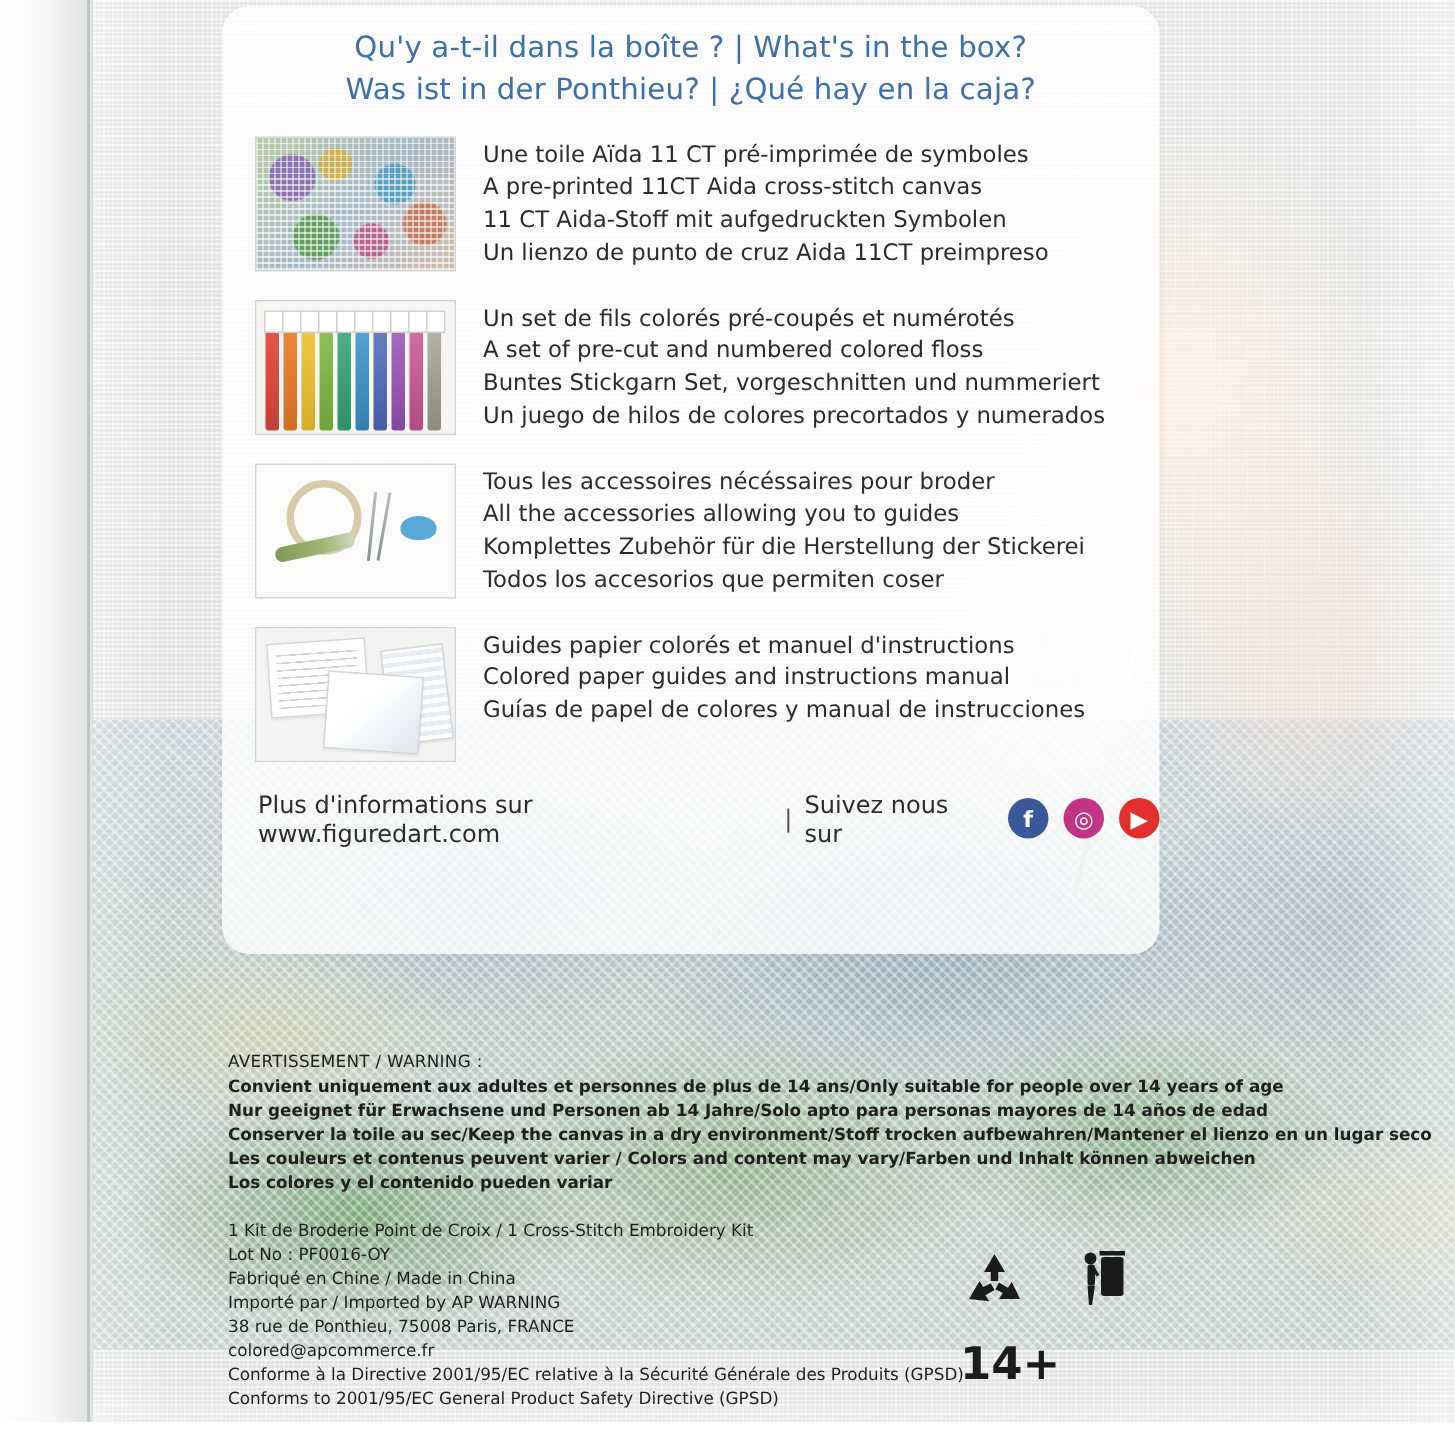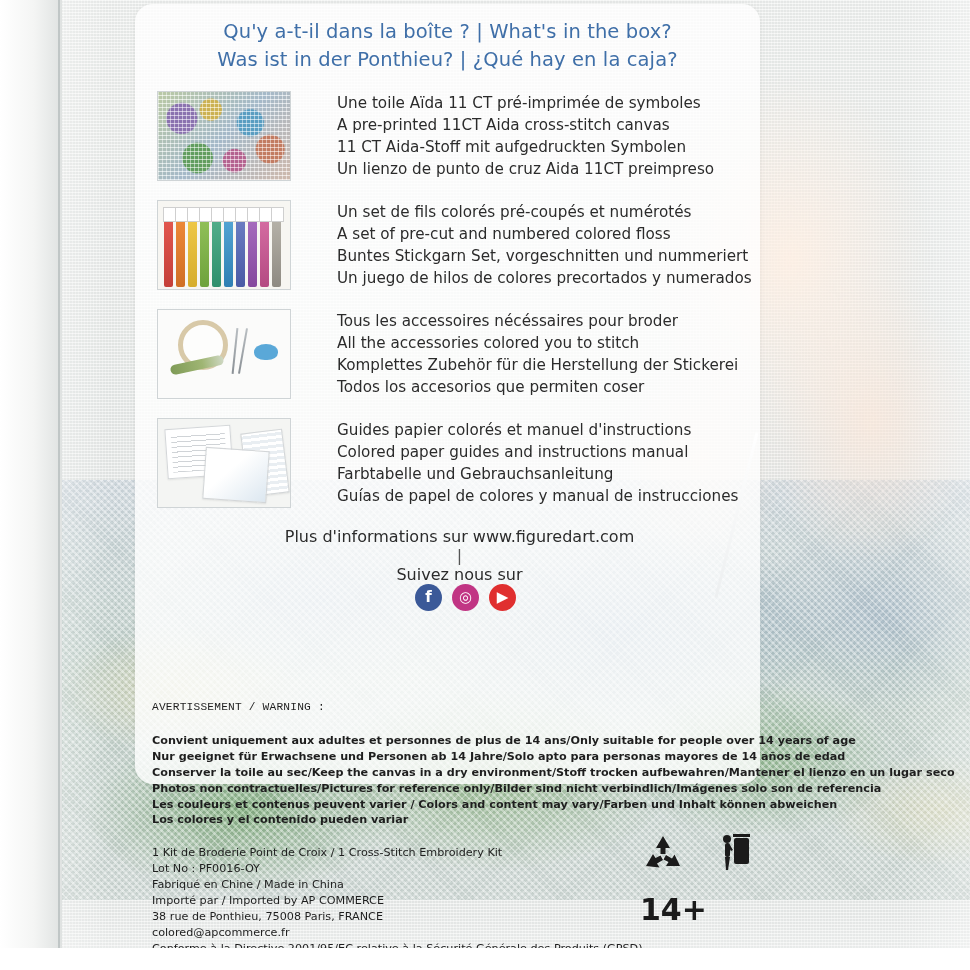--- a/index.html
+++ b/index.html
@@ -103,48 +103,47 @@
   .edge-left-line {
     position: absolute;
     left: 58px; top: 0; bottom: 0;
     width: 2px;
     background: rgba(170,178,178,0.6);
   }
 
   
   .box-panel {
     position: absolute;
-    left: 135px;
+    left: 148px;
     top: 4px;
     width: 625px;
-    height: 780px;
+    height: 632px;
     background: rgba(255,255,255,0.80);
     border-radius: 18px;
     box-shadow: 0 1px 5px rgba(0,0,0,0.06);
   }
   .box-title {
     text-align: center;
     color: #3f6fa8;
     font-size: 19.5px;
     letter-spacing: .1px;
     padding-top: 14px;
     line-height: 1.45;
     font-family: "DejaVu Sans", sans-serif;
   }
   .box-title .l2 { display: block; }
 
   .items {
     margin-top: 16px;
   }
   .item {
     display: flex;
-    align-items: flex-end;
+    align-items: flex-start;
     padding: 0 0 0 22px;
     margin-bottom: 19px;
-    gap: 28px;
   }
   .thumb {
     width: 132px;
     height: 88px;
     flex: 0 0 132px;
     border: 1px solid #cfd4d6;
     background: #fff;
     overflow: hidden;
     position: relative;
   }
@@ -248,21 +247,20 @@
 
   
   .panel-footer {
     display: flex;
     align-items: center;
     padding-left: 24px;
     margin-top: 6px;
     color: #2b2b2b;
     font-size: 16px;
     font-family: "DejaVu Sans", sans-serif;
-    flex-direction: column;
   }
   .panel-footer .sep { margin: 0 8px; color: #555; }
   .social {
     display: inline-flex;
     gap: 10px;
     margin-left: 12px;
   }
   .s-icon {
     width: 27px; height: 27px;
     border-radius: 50%;
@@ -282,21 +280,21 @@
   .legal {
     position: absolute;
     left: 152px;
     top: 700px;
     width: 660px;
     color: #1e1e1e;
     font-size: 11.2px;
     line-height: 1.42;
     font-family: "DejaVu Sans", sans-serif;
   }
-  .legal .hdr { letter-spacing: .2px; margin-bottom: 17px; font-family: Liberation Mono, monospace; }
+  .legal .hdr { letter-spacing: .2px; margin-bottom: 1px; }
   .legal .block2 { margin-top: 17px; }
   .legal .nowrap { white-space: nowrap; font-weight: bold; }
 
   .marks {
     position: absolute;
     left: 640px;
     top: 830px;
     width: 200px;
   }
   .mark-row { display: flex; align-items: flex-end; gap: 34px; }
@@ -388,40 +386,39 @@
           <div class="th3">
             <span class="hoop"></span>
             <span class="scissors"></span>
             <span class="needle-a"></span>
             <span class="needle-b"></span>
             <span class="threader"></span>
           </div>
         </div>
         <div class="item-text">
           <div>Tous les accessoires nécéssaires pour broder</div>
-          <div>All the accessories colored you to stitch</div>
+          <div>All the accessories allowing you to guides</div>
           <div>Komplettes Zubehör für die Herstellung der Stickerei</div>
           <div>Todos los accesorios que permiten coser</div>
         </div>
       </div>
 
       <div class="item">
         <div class="thumb">
           <div class="th4">
             <span class="sheet s1">
                 <span class="sheet-lines"></span>
               </span>
             <span class="sheet s3"></span>
             <span class="sheet s2"></span>
           </div>
         </div>
         <div class="item-text">
           <div>Guides papier colorés et manuel d'instructions</div>
           <div>Colored paper guides and instructions manual</div>
-          <div>Farbtabelle und Gebrauchsanleitung</div>
           <div>Guías de papel de colores y manual de instrucciones</div>
         </div>
       </div>
     </div>
 
     <div class="panel-footer">
       <span>Plus d'informations sur www.figuredart.com</span>
       <span class="sep">|</span>
       <span>Suivez nous sur</span>
       <span class="social">
@@ -430,29 +427,28 @@
         <span class="s-icon s-yt">▶</span>
       </span>
     </div>
   </div>
 
   <div class="legal">
     <div class="hdr">AVERTISSEMENT / WARNING :</div>
     <div class="nowrap">Convient uniquement aux adultes et personnes de plus de 14 ans/Only suitable for people over 14 years of age</div>
     <div class="nowrap">Nur geeignet für Erwachsene und Personen ab 14 Jahre/Solo apto para personas mayores de 14 años de edad</div>
     <div class="nowrap">Conserver la toile au sec/Keep the canvas in a dry environment/Stoff trocken aufbewahren/Mantener el lienzo en un lugar seco</div>
-    <div class="nowrap">Photos non contractuelles/Pictures for reference only/Bilder sind nicht verbindlich/Imágenes solo son de referencia</div>
     <div class="nowrap">Les couleurs et contenus peuvent varier / Colors and content may vary/Farben und Inhalt können abweichen</div>
     <div class="nowrap">Los colores y el contenido pueden variar</div>
 
     <div class="block2">
       <div>1 Kit de Broderie Point de Croix / 1 Cross-Stitch Embroidery Kit</div>
       <div>Lot No : PF0016-OY</div>
       <div>Fabriqué en Chine / Made in China</div>
-      <div>Importé par / Imported by AP COMMERCE</div>
+      <div>Importé par / Imported by AP WARNING</div>
       <div>38 rue de Ponthieu, 75008 Paris, FRANCE</div>
       <div>colored@apcommerce.fr</div>
       <div>Conforme à la Directive 2001/95/EC relative à la Sécurité Générale des Produits (GPSD)</div>
       <div>Conforms to 2001/95/EC General Product Safety Directive (GPSD)</div>
     </div>
   </div>
 
   <div class="marks">
     <div class="mark-row">
       <svg width="46" height="40" viewBox="0 0 46 40">

